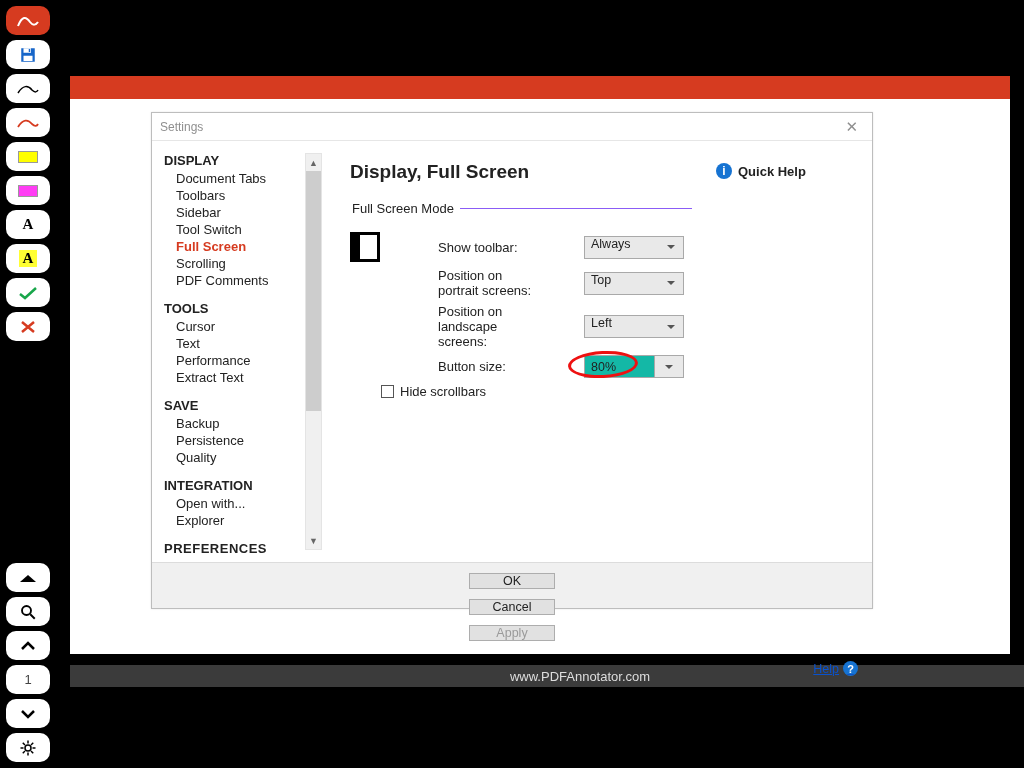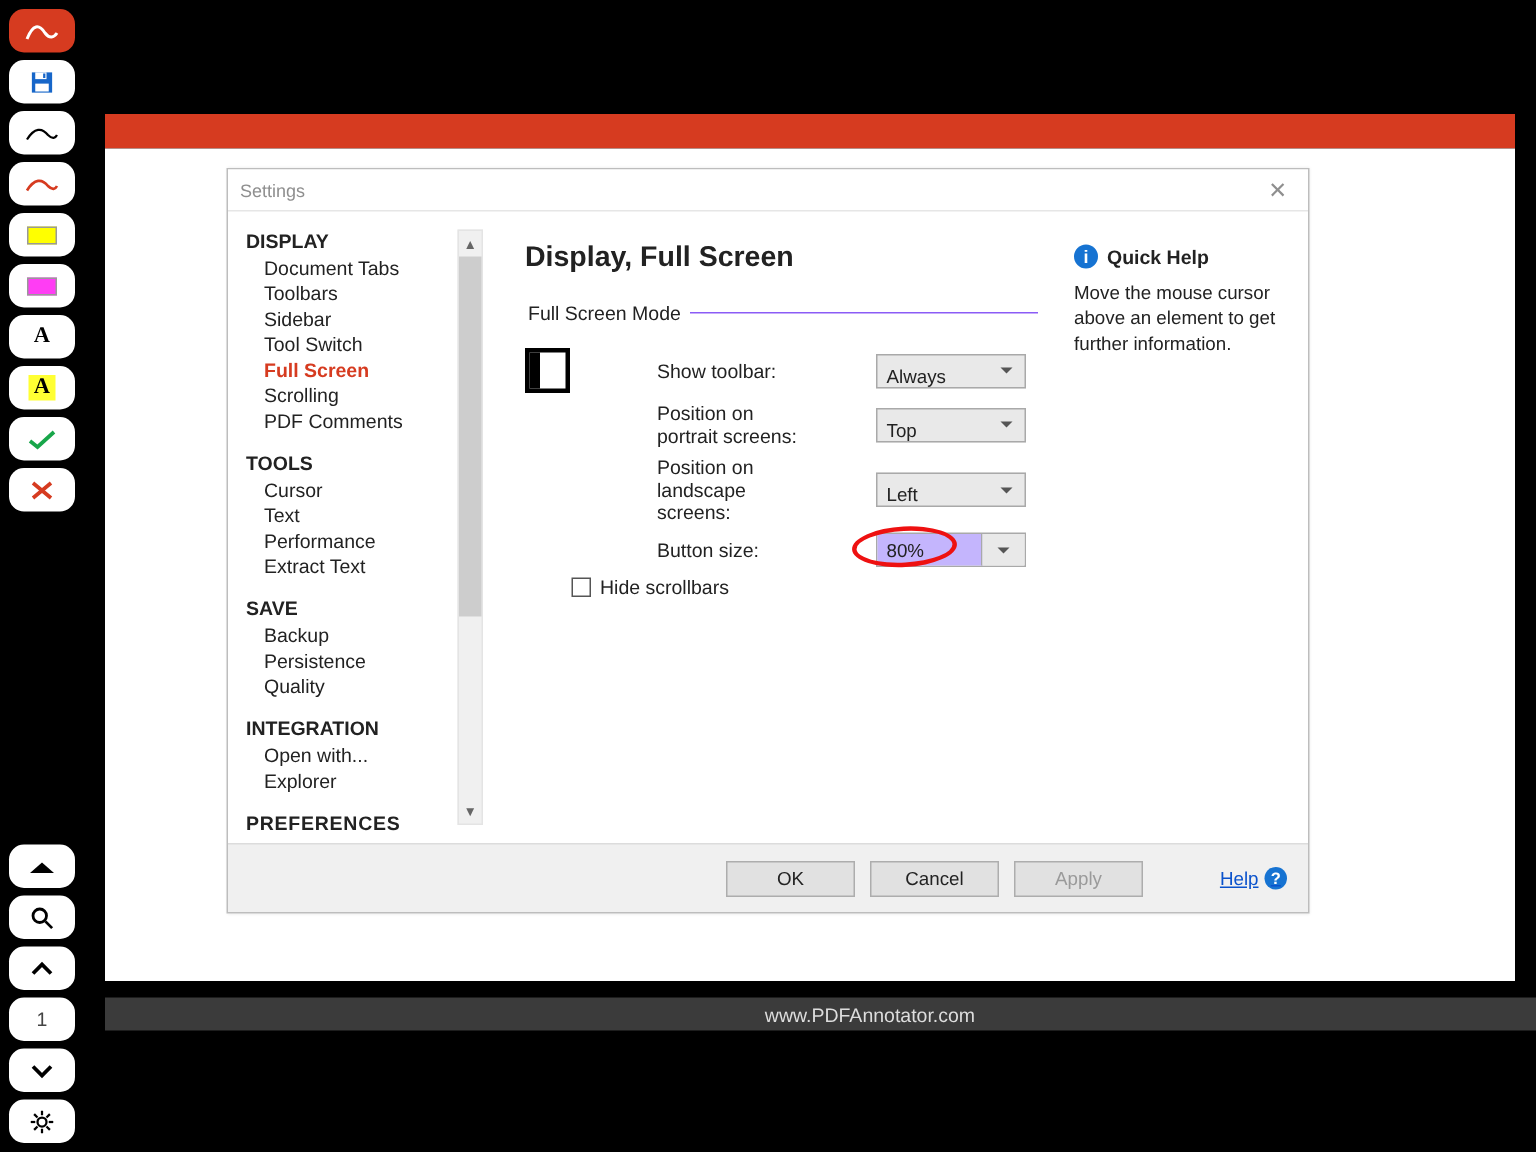--- a/index.html
+++ b/index.html
@@ -180,38 +180,38 @@
     position: relative;
   }
   .fs .fullscreen-icon::before {
     content:"";
     position:absolute;left:0;top:0;bottom:0;width:7px;background:#000;
   }
   .select {
     width: 100px; height: 23px;
     border: 1px solid #a9a9a9;
     background: #e9e9e9;
-    display: flex; align-items: flex-end;
+    display: flex; align-items: flex-start;
     padding: 0 6px;
     font-size: 12.5px;
     position: relative;
   }
   .select::after {
     content: "";
     position: absolute; right: 8px; top: 50%;
     border: 4px solid transparent;
     border-top-color: #555;
     margin-top: -2px;
   }
   .select-split {
     display: flex; width: 100px; height: 23px;
     border: 1px solid #a9a9a9;
   }
   .select-split .val {
-    flex: 1; background: #c4b5fd;
+    flex: 1; background: #14b8a6;
     display:flex;align-items:center;padding:0 6px;font-size:12.5px;
     border-right: 1px solid #a9a9a9;
     text-align: right;
   }
   .select-split .drop {
     width: 28px; background: #e9e9e9;
     display:flex;align-items:center;justify-content:center;position:relative;
   }
   .select-split .drop::after {
     content:""; border:4px solid transparent; border-top-color:#555;margin-top:4px;
@@ -245,20 +245,21 @@
   .dlg-info p { margin:0; font-size:12.5px; line-height:1.35; }
 
   
   .dlg-footer {
     height: 46px;
     background: #f0f0f0;
     border-top: 1px solid #dcdcdc;
     display:flex;align-items:center;
     padding: 0 14px;
     gap: 10px;
+    flex-direction: column;
   }
   .dlg-footer .spacer { flex:1; }
   .btn {
     width: 86px; height: 24px;
     background: #e1e1e1;
     border: 1px solid #adadad;
     display:flex;align-items:center;justify-content:center;
     font-size:12.5px;
   }
   .btn.disabled { color:#9a9a9a; }
@@ -471,21 +472,20 @@
           <span>Hide scrollbars</span>
         </div>
       </fieldset>
     </div>
 
     <div class="dlg-info">
       <div class="qh-head">
         <div class="i">i</div>
         <span>Quick Help</span>
       </div>
-      <p>Move the mouse cursor above an element to get further information.</p>
     </div>
   </div>
 
   <div class="dlg-footer">
     <div style="width:308px;"></div>
     <div class="btn">
         <span>OK</span>
       </div>
     <div class="btn">
         <span>Cancel</span>

